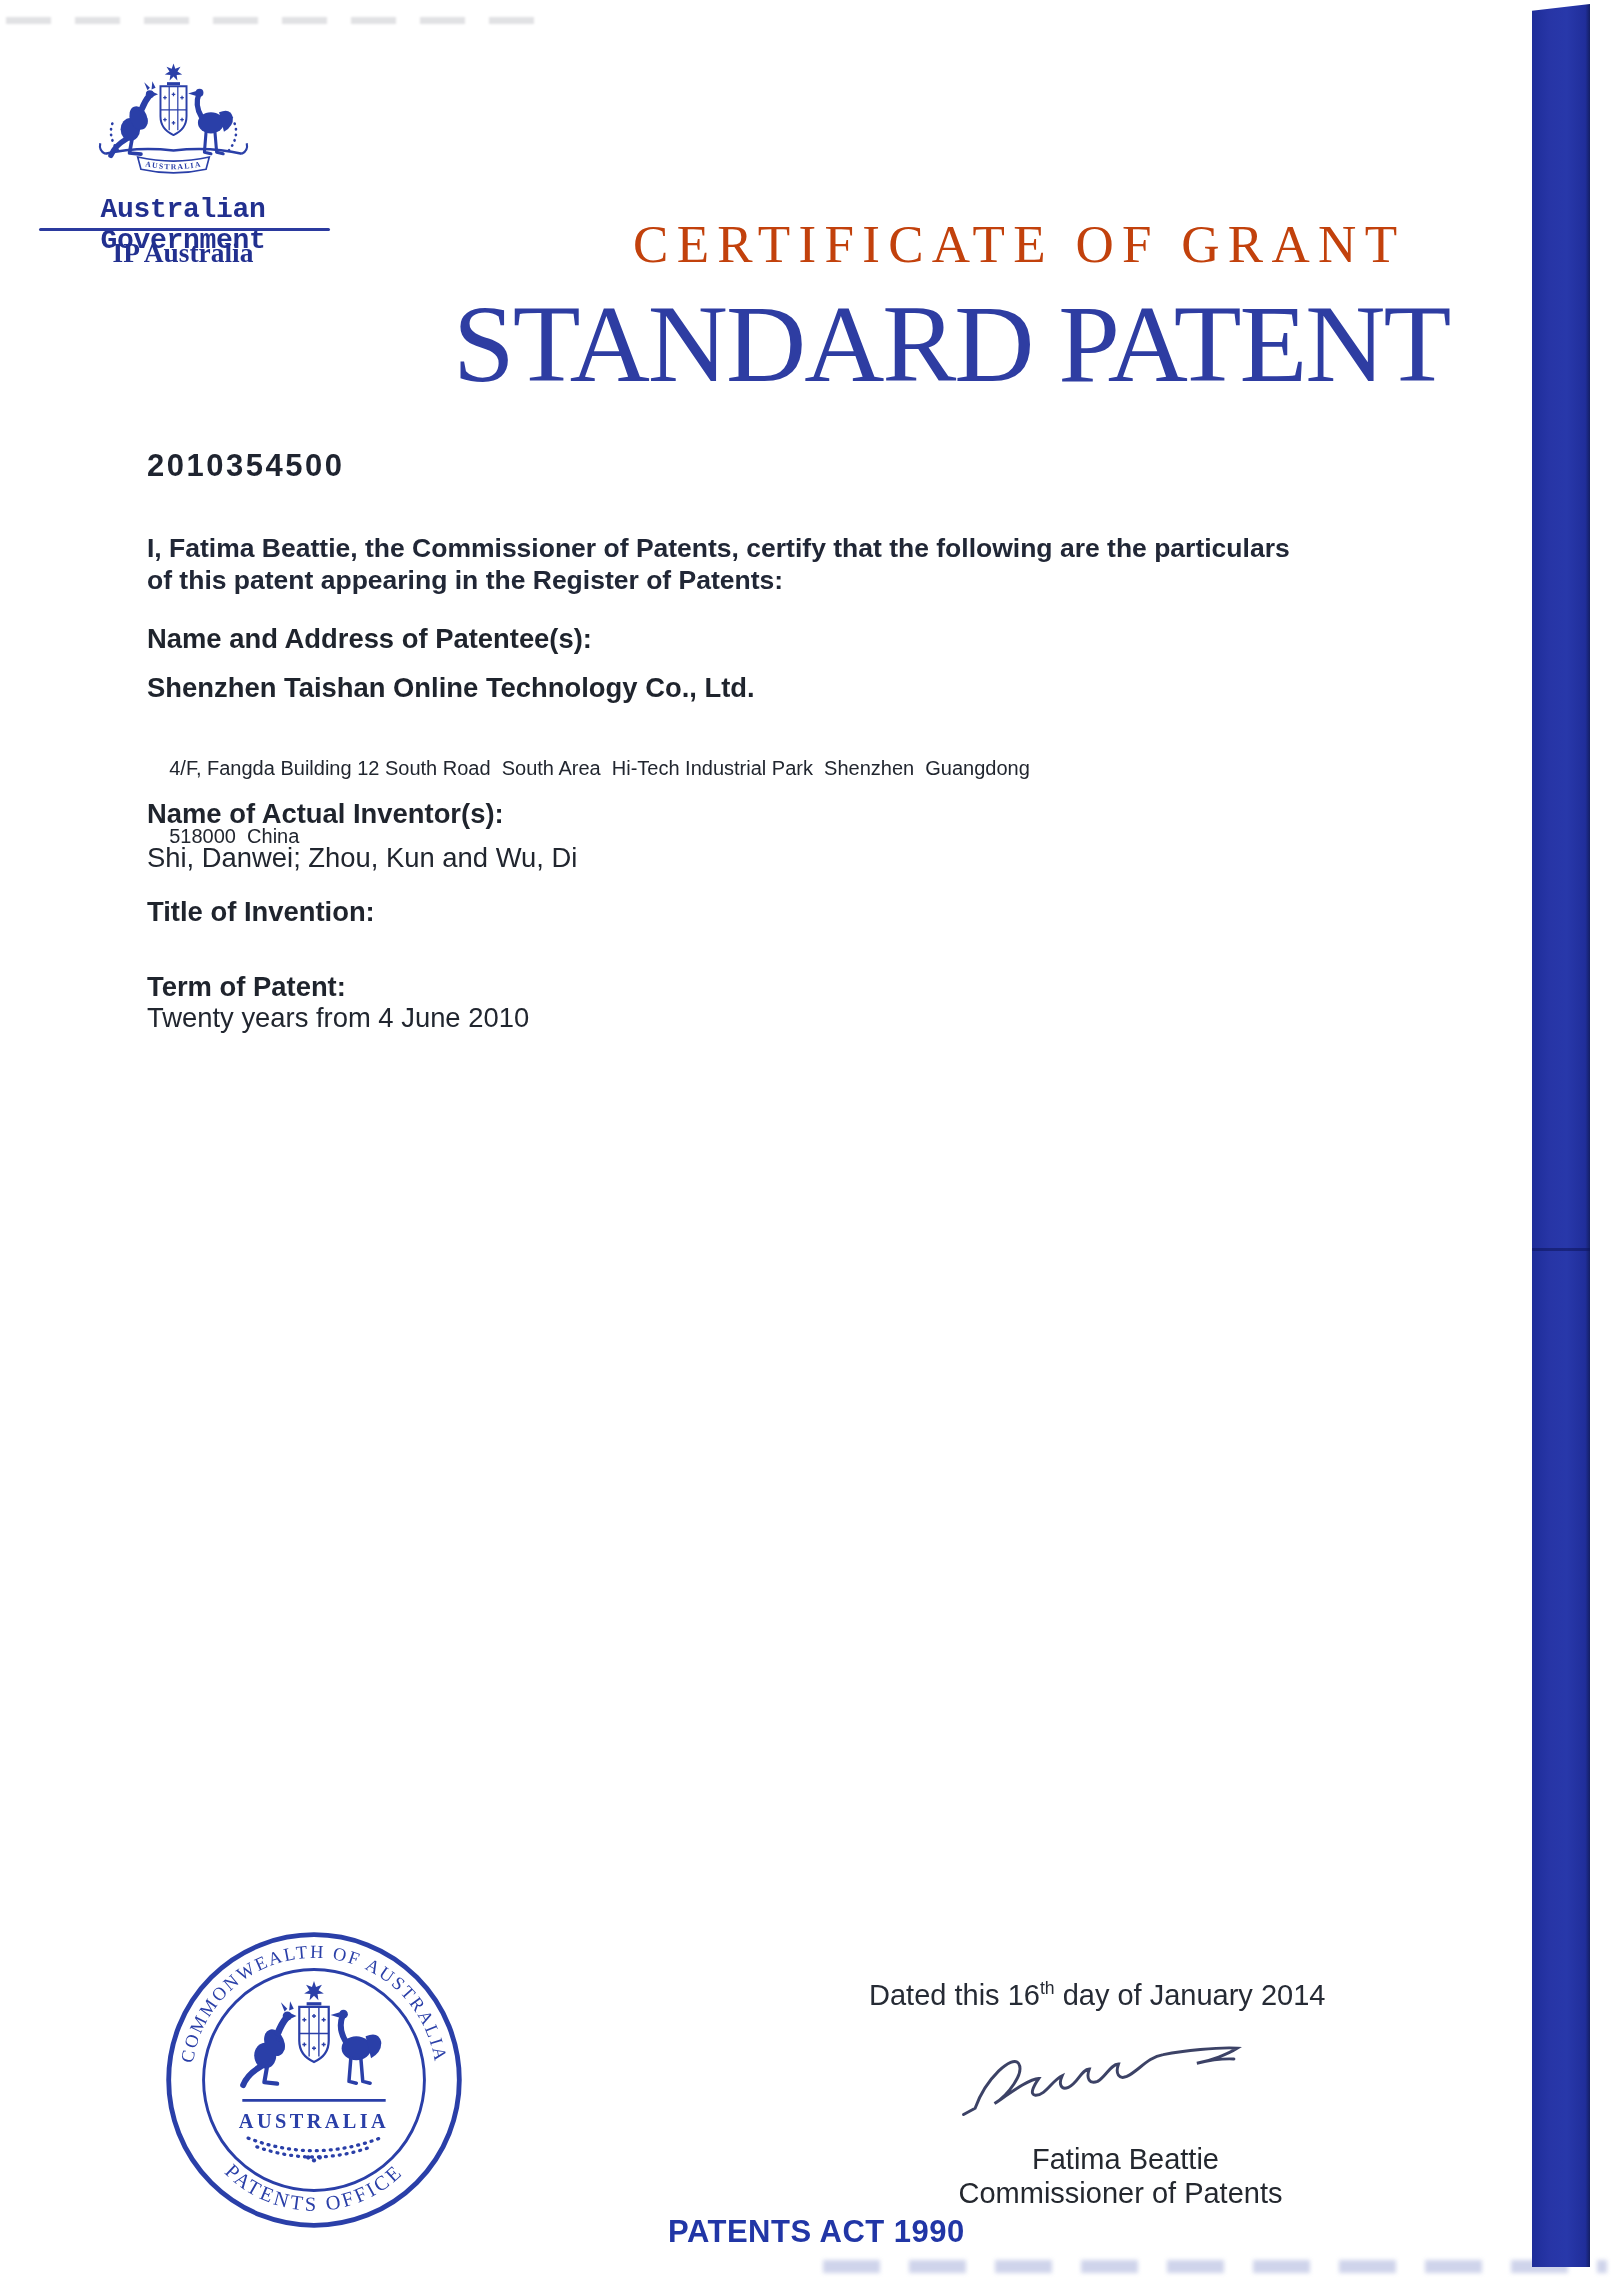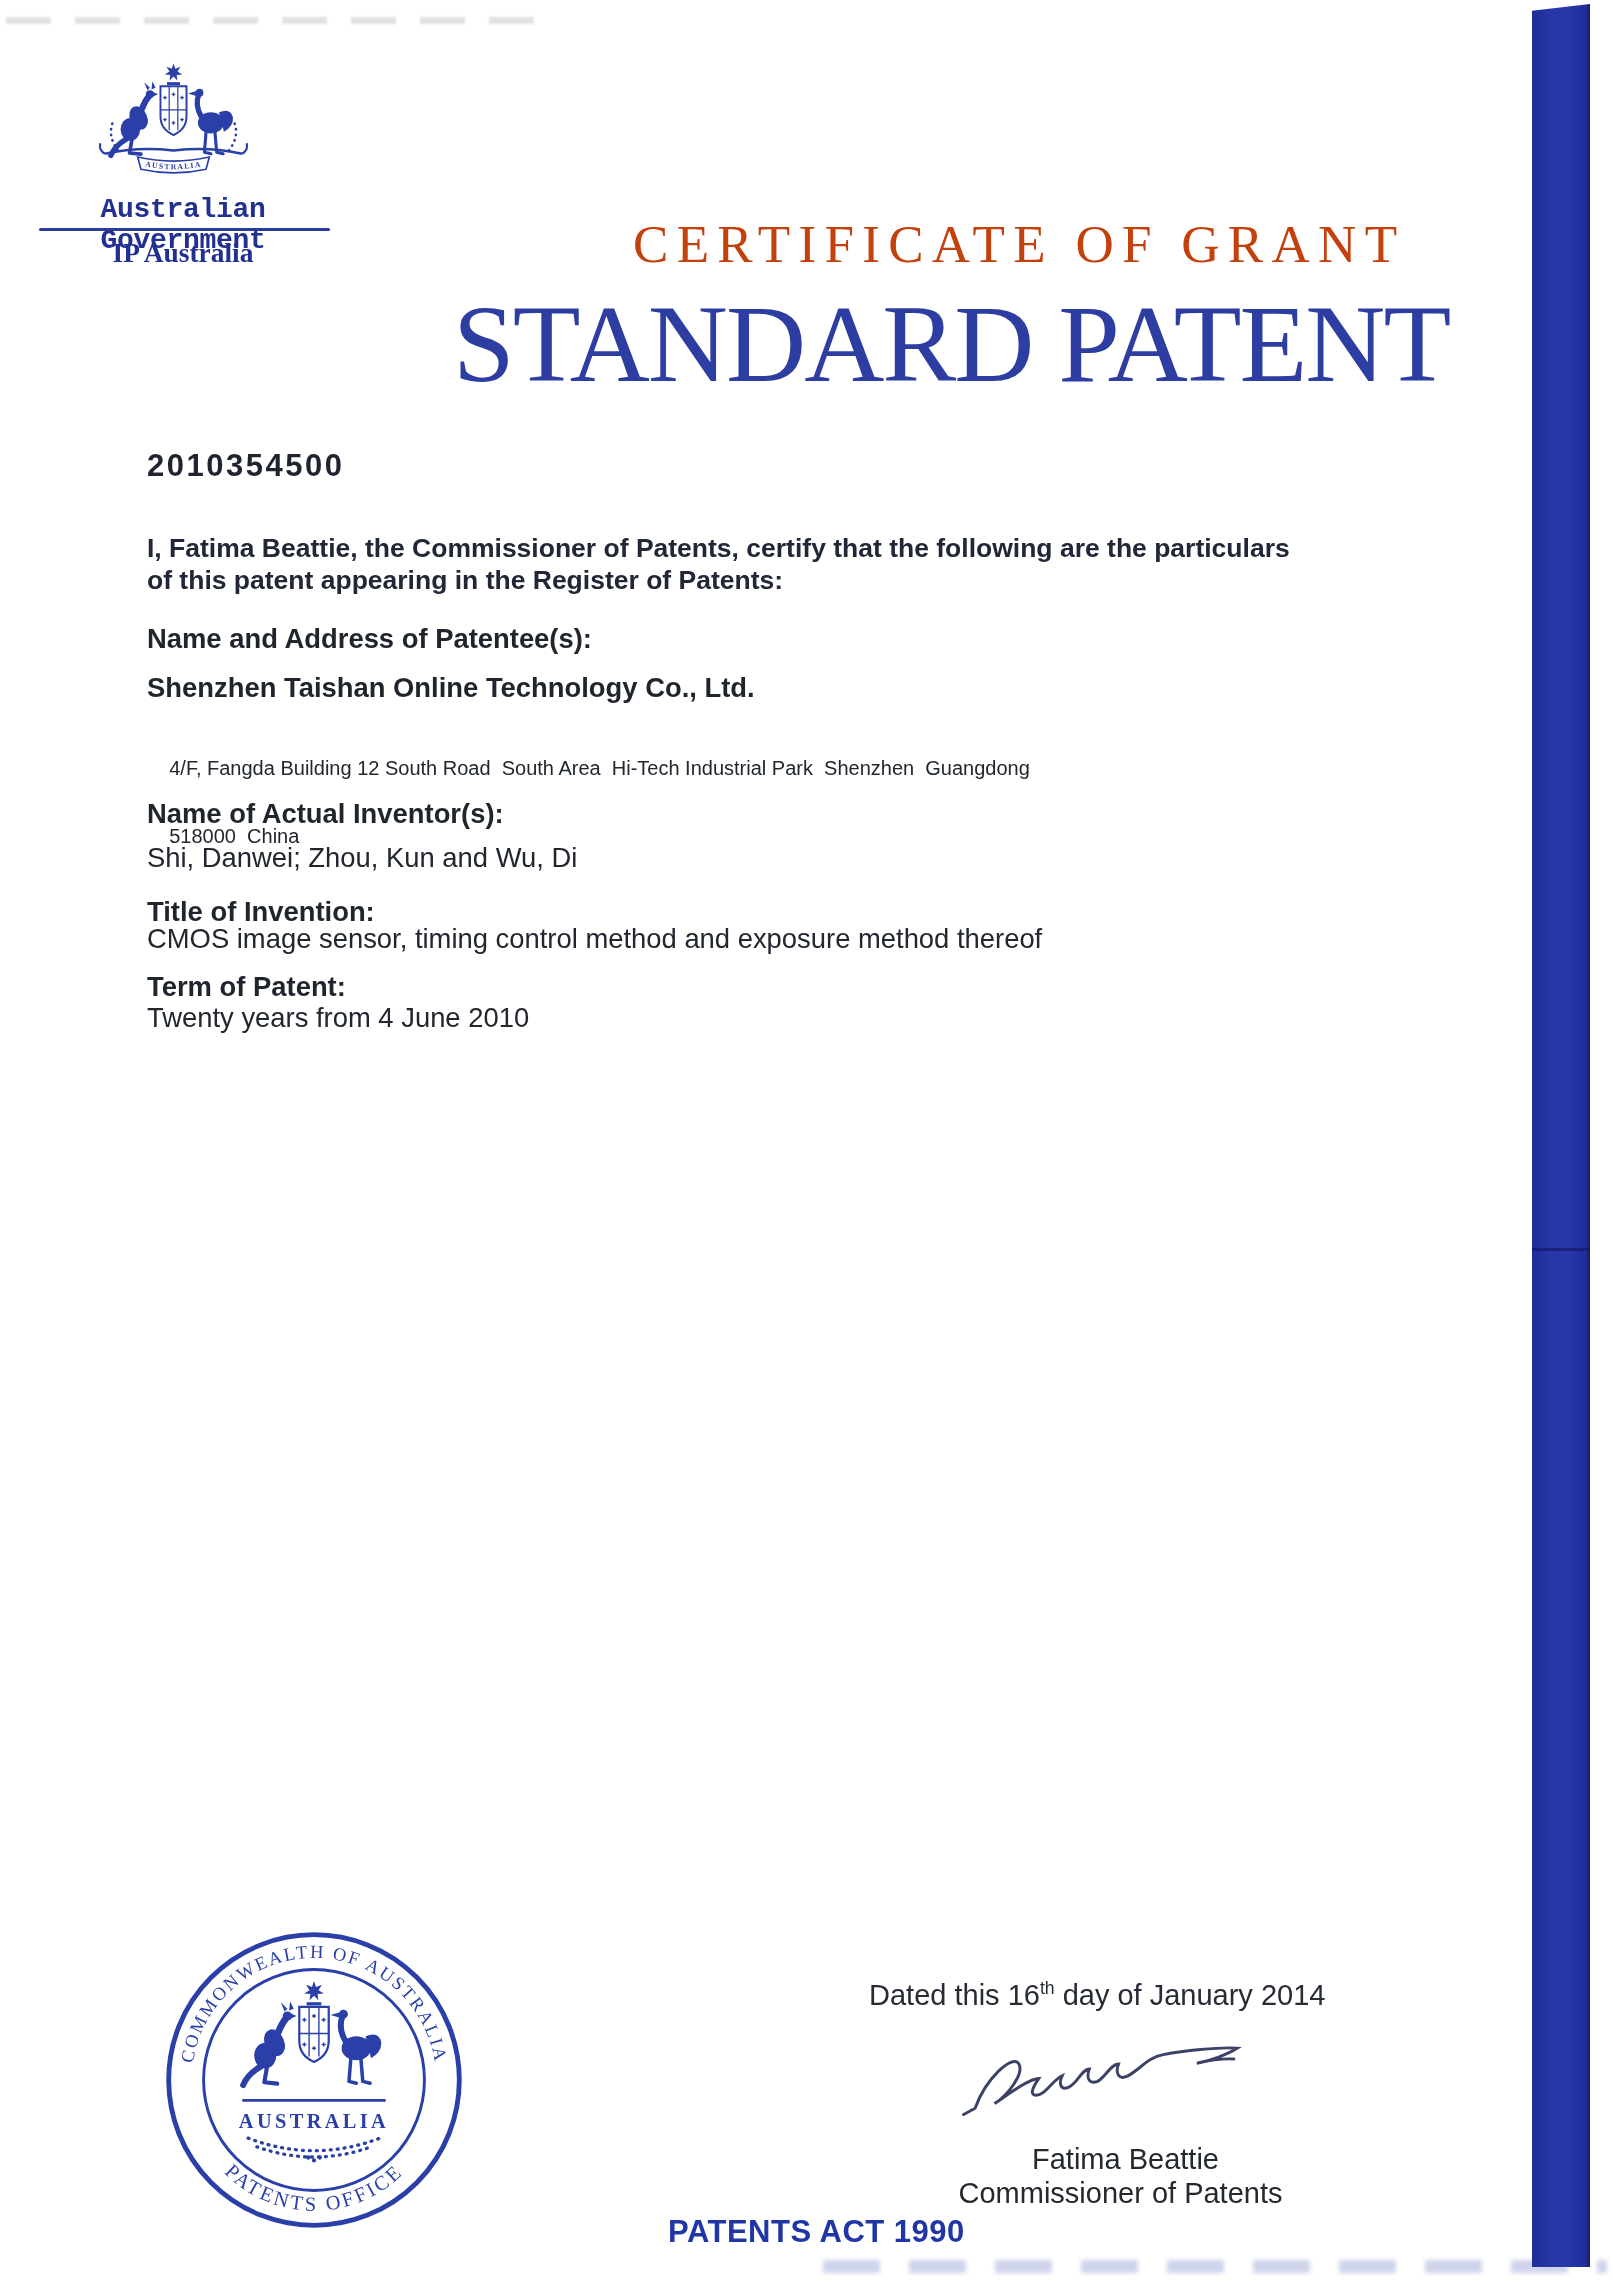--- a/index.html
+++ b/index.html
@@ -161,21 +161,20 @@
   <div class="b fs28 bold val-company">Shenzhen Taishan Online Technology Co., Ltd.</div>
   <div class="b val-address pre">
     <span>4/F, Fangda Building 12 South Road  South Area  Hi-Tech Industrial Park  Shenzhen  Guangdong</span><br>
     <span>518000  China</span>
   </div>
 
   <div class="b fs28 bold lbl-inventors">Name of Actual Inventor(s):</div>
   <div class="b fs28 val-inventors">Shi, Danwei; Zhou, Kun and Wu, Di</div>
 
   <div class="b fs28 bold lbl-title">Title of Invention:</div>
-  <div class="b fs28 val-title">CMOS image sensor, timing control method and exposure method thereof</div>
 
   <div class="b fs28 bold lbl-term">Term of Patent:</div>
   <div class="b fs28 val-term">Twenty years from 4 June 2010</div>
 
   <svg class="seal-svg" viewBox="0 0 320 320">
     <circle cx="160" cy="160" r="150" fill="none" stroke="#2a3fa8" stroke-width="5"></circle>
     <circle cx="160" cy="160" r="114" fill="none" stroke="#2a3fa8" stroke-width="3"></circle>
     <defs>
       <path id="sealTopArc" d="M34,160 A126,126 0 0 1 286,160"></path>
       <path id="sealBottomArc" d="M40,215 A130,130 0 0 0 280,215"></path>

